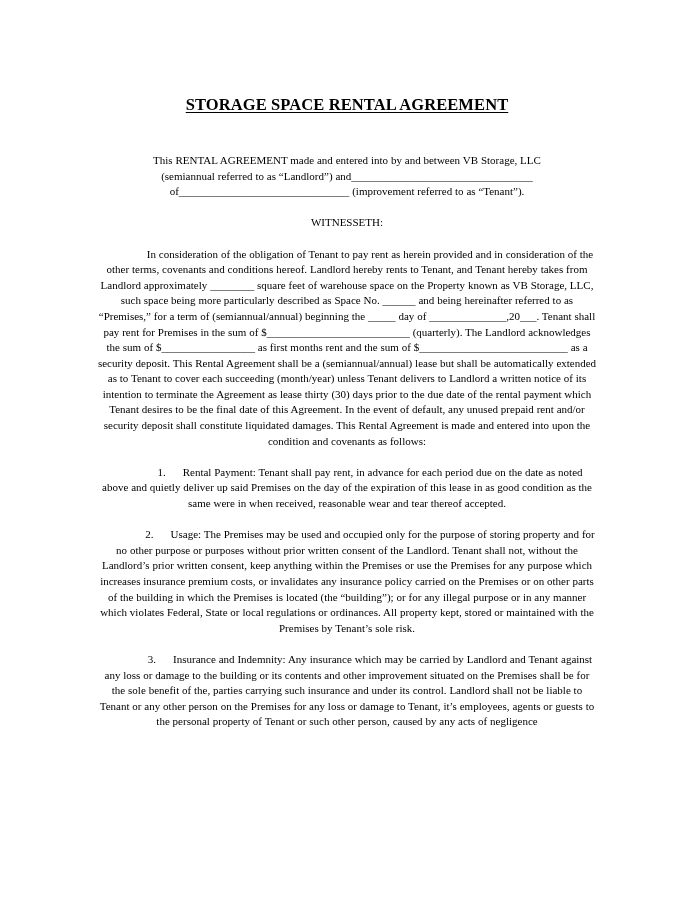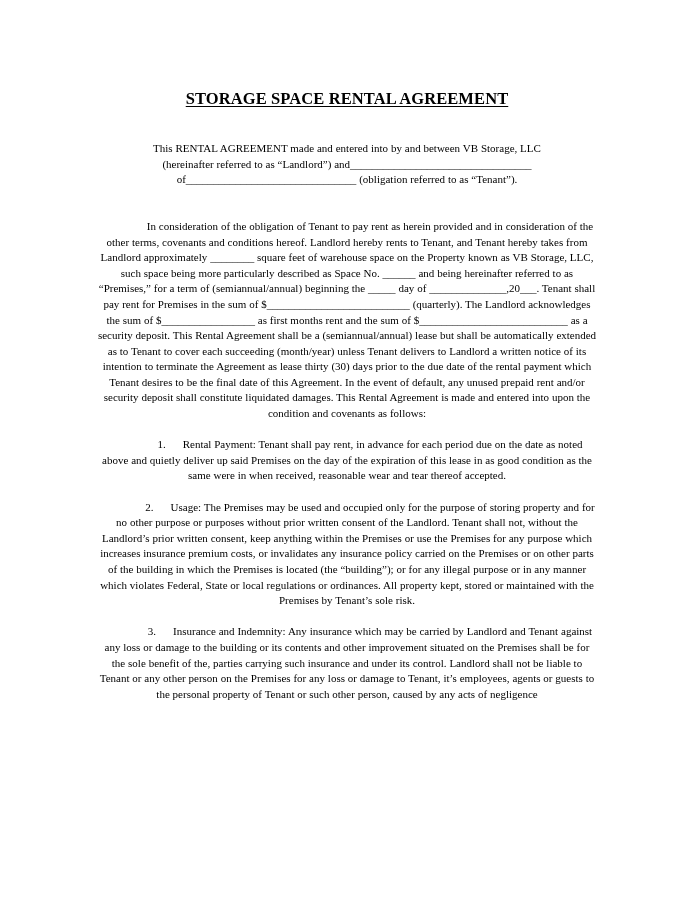--- a/index.html
+++ b/index.html
@@ -23,21 +23,21 @@
     background: #ffffff;
     box-sizing: border-box;
   }
   .doc-body {
     position: absolute;
     left: 97px;
     top: 0;
     width: 500px;
   }
   .doc-title {
-    margin: 8px;
+    margin: 14px;
     padding: 0;
     text-align: center;
     font-size: 16.5px;
     font-weight: bold;
     letter-spacing: 0.1px;
     padding-top: 82px;
     line-height: 1.15;
   }
   .doc-title .title-text {
     text-decoration: underline;
@@ -71,24 +71,25 @@
 </head>
 <body>
 
 <div class="page">
   <div class="doc-body">
 
     <h1 class="doc-title"><span class="title-text">STORAGE SPACE RENTAL AGREEMENT</span></h1>
 
     <div class="spacer-lg"></div>
 
-    <p class="para"><span>This RENTAL AGREEMENT made and entered into by and between VB Storage, LLC</span><br><span>(hereinafter referred to as “Landlord”)   and</span><span class="blank">_________________________________</span><br><span>of</span><span class="blank">_______________________________</span><span> (obligation referred to as “Tenant”).</span></p>
+    <p class="para"><span>This RENTAL AGREEMENT made and entered into by and between VB Storage, LLC</span><br><span>(semiannual referred to as “Landlord”)   and</span><span class="blank">_________________________________</span><br><span>of</span><span class="blank">_______________________________</span><span> (improvement referred to as “Tenant”).</span></p>
 
     <div class="spacer-md"></div>
 
+    <p class="para">WITNESSETH:</p>
 
     <div class="spacer-md"></div>
 
     <p class="para"><span class="indent"></span><span>In consideration of the obligation of Tenant to pay rent as herein provided and in consideration of the other terms, covenants and conditions hereof. Landlord hereby rents to Tenant, and Tenant hereby takes from Landlord approximately </span><span class="blank">________</span><span> square feet of warehouse space on the Property known as VB Storage, LLC, such space being more particularly described as Space No. </span><span class="blank">______</span><span> and being hereinafter referred to as “Premises,” for a term of (semiannual/annual) beginning the </span><span class="blank">_____</span><span> day of </span><span class="blank">______________</span><span>,20</span><span class="blank">___</span><span>. Tenant shall pay rent for Premises in the sum of $</span><span class="blank">__________________________</span><span> (quarterly). The Landlord acknowledges the sum of $</span><span class="blank">_________________</span><span> as first months rent and the sum of $</span><span class="blank">___________________________</span><span> as a security deposit. This Rental Agreement shall be a (semiannual/annual) lease but shall be automatically extended as to Tenant to cover each succeeding (month/year) unless Tenant delivers to Landlord a written notice of its intention to terminate the Agreement as lease thirty (30) days prior to the due date of the rental payment which Tenant desires to be the final date of this Agreement. In the event of default, any unused prepaid rent and/or security deposit shall constitute liquidated damages. This Rental Agreement is made and entered into upon the condition and covenants as follows:</span></p>
 
     <div class="spacer-md"></div>
 
     <p class="para"><span class="indent"></span><span>1.</span><span class="tab-after-num"></span><span class="uline">Rental Payment:</span><span> Tenant shall pay rent, in advance for each period due on the date as noted above and quietly deliver up said Premises on the day of the expiration of this lease in as good condition as the same were in when received, reasonable wear and tear thereof accepted.</span></p>
 
     <div class="spacer-md"></div>

